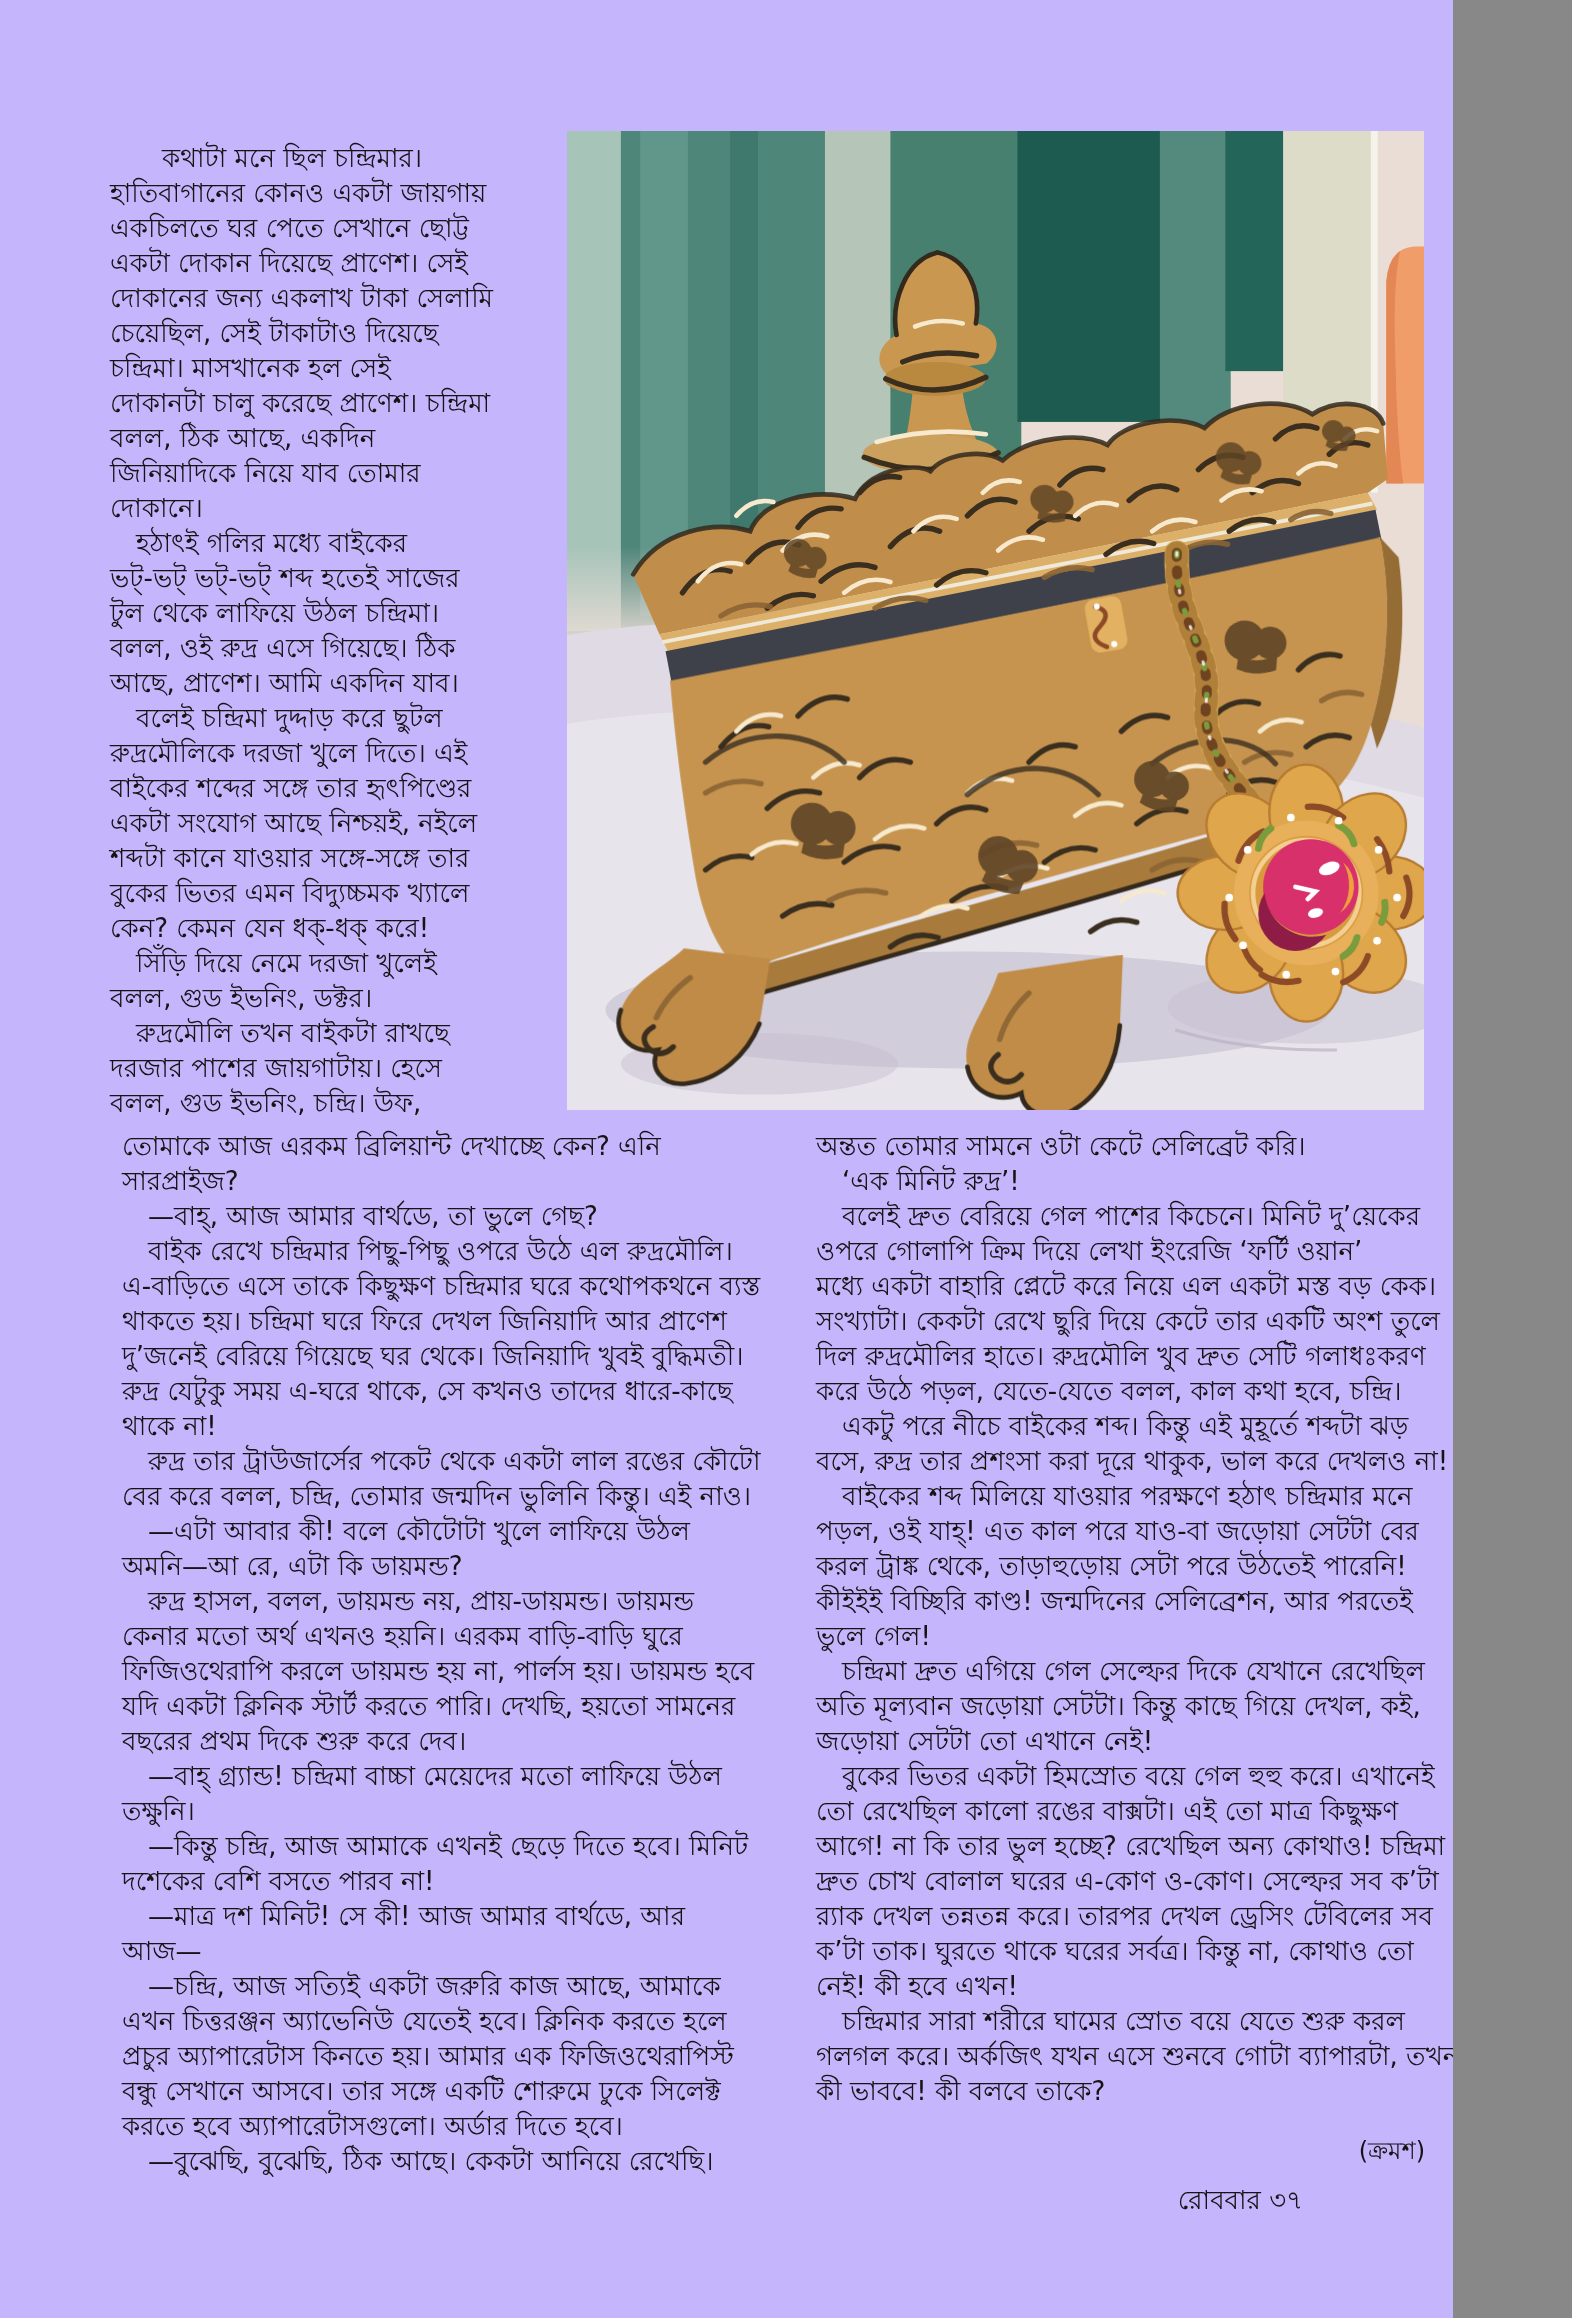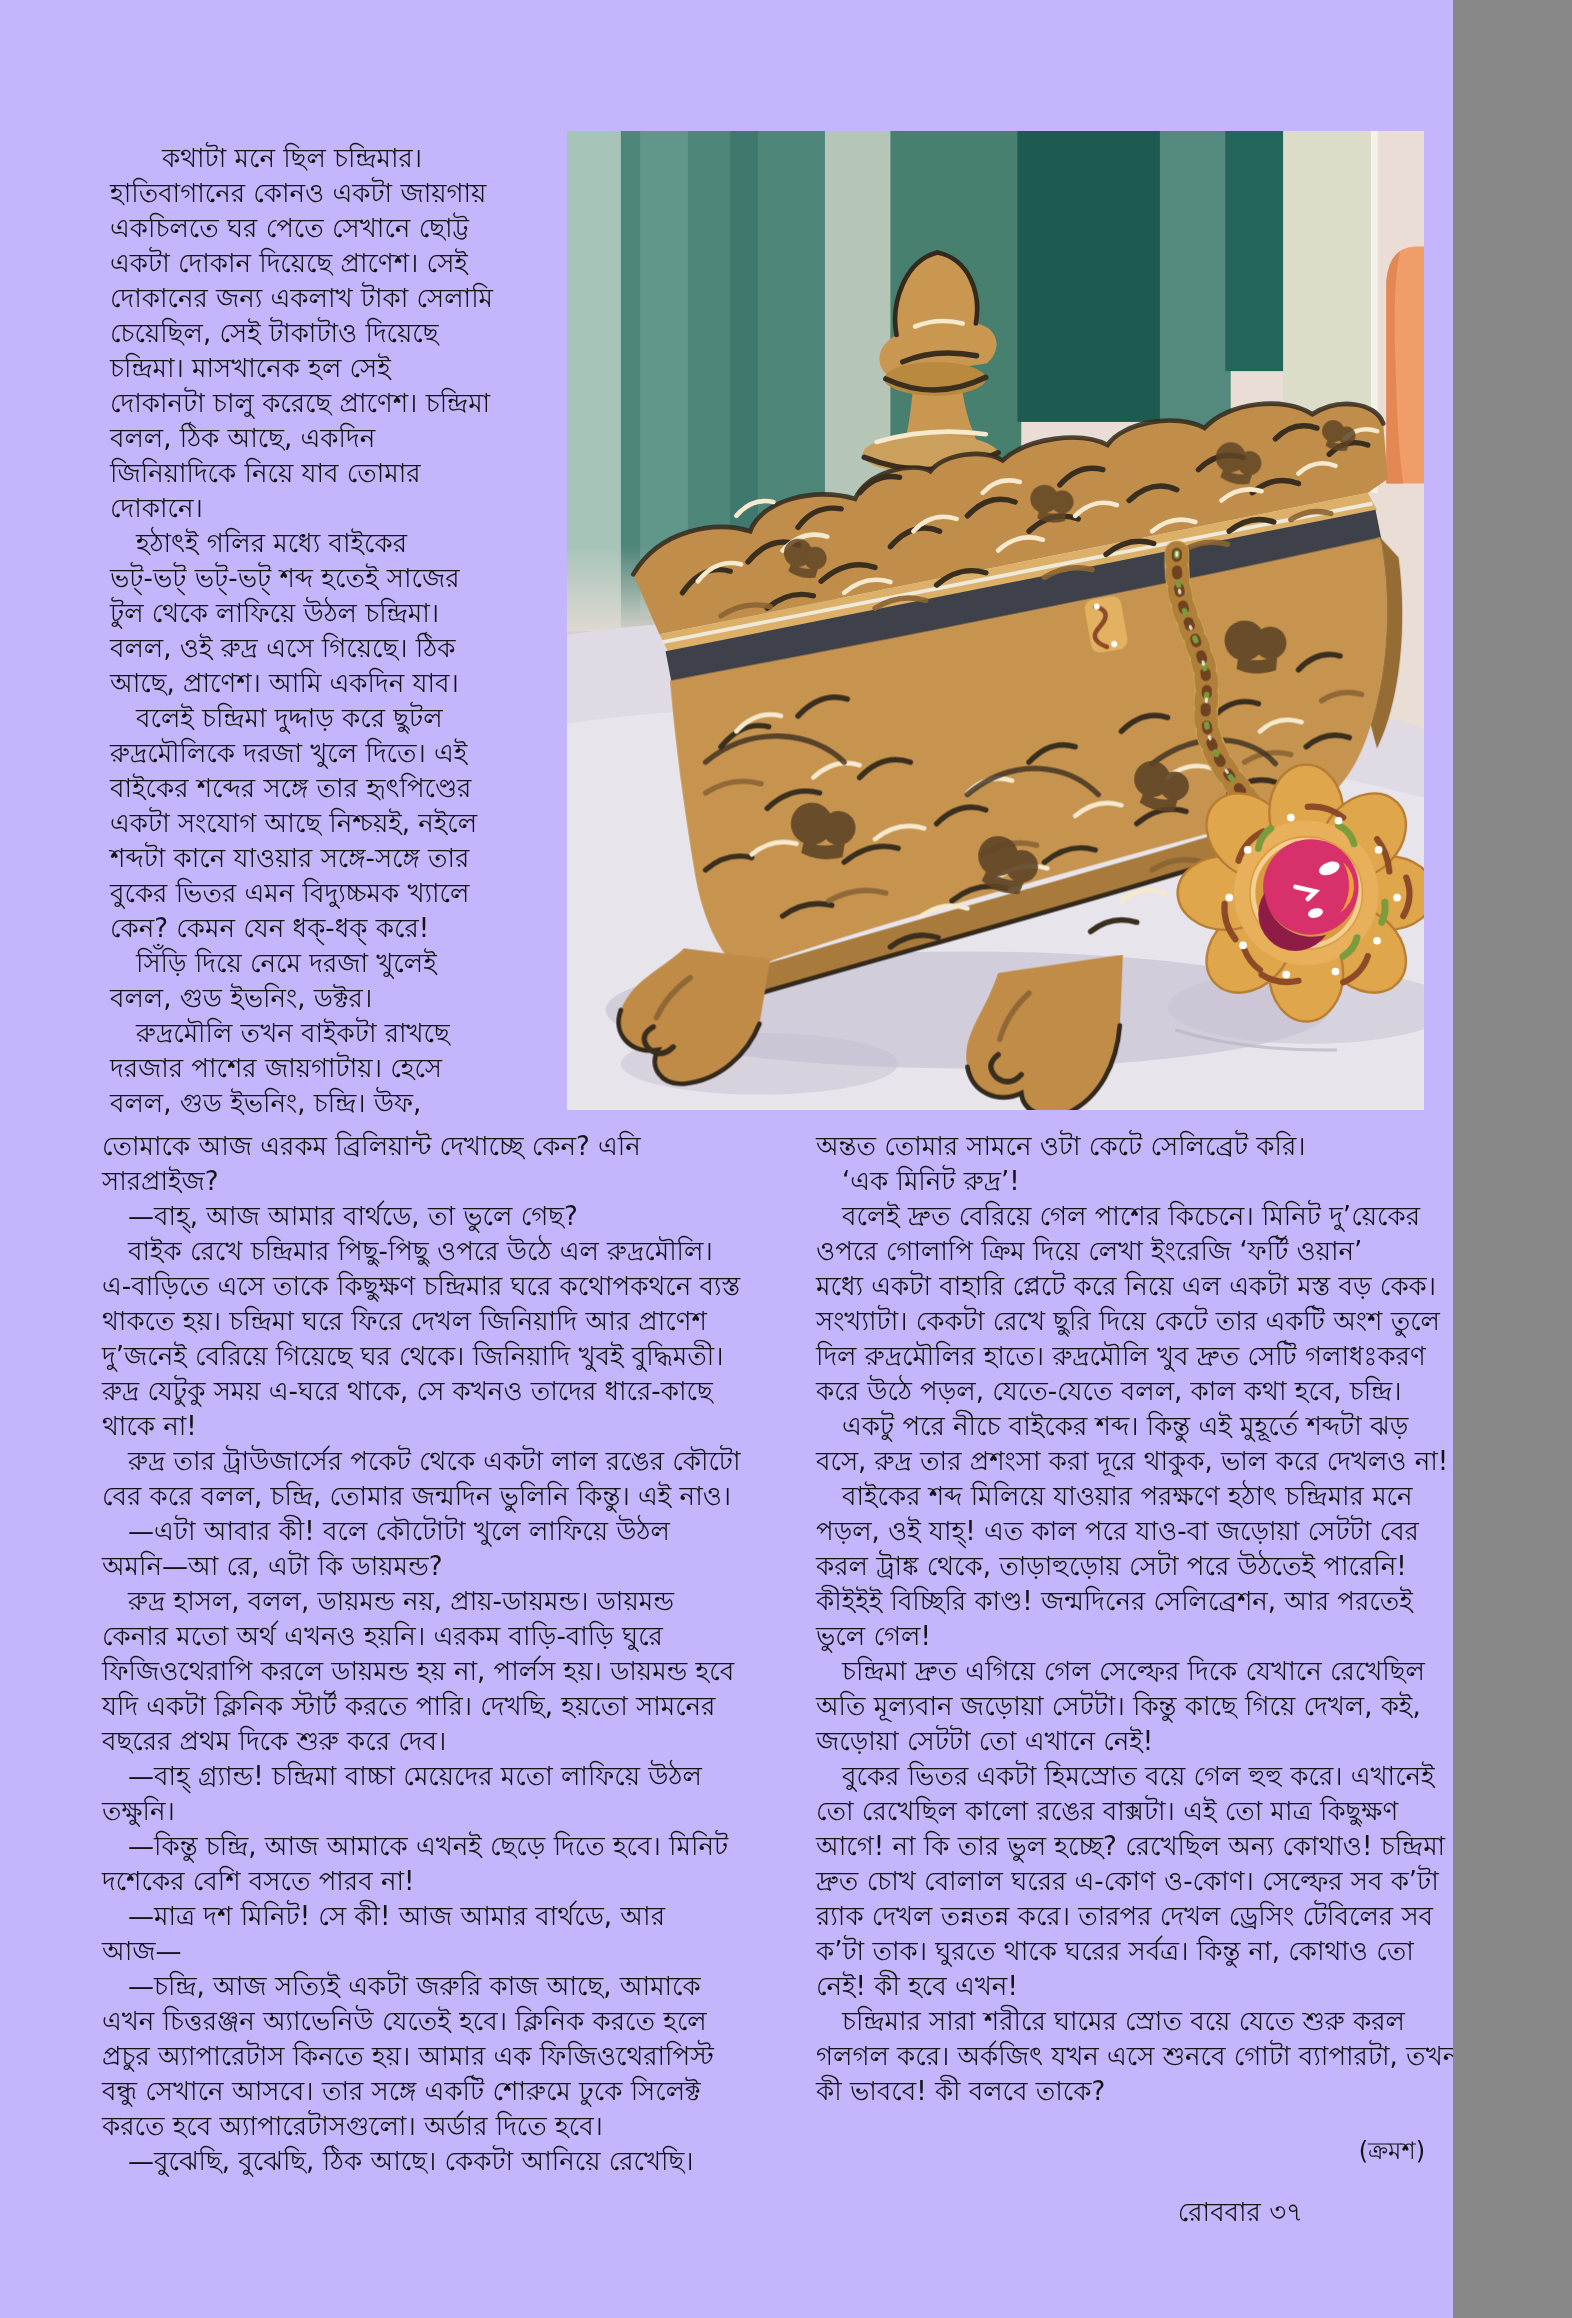--- a/index.html
+++ b/index.html
@@ -8,30 +8,30 @@
     position:relative;
     width:1453px;height:2319px;
     background:#c4b5fd;
     font-family:"DejaVu Sans","Liberation Sans",sans-serif;
     color:#141414;
     overflow:hidden;
   }
   .textblock{position:absolute;font-size:26px;}
   .textblock .tline{height:35px;line-height:35px;white-space:pre;overflow:visible;}
   #intro-column{left:110px;top:141px;width:457px;}
-  #left-column{left:102px;top:1129px;width:677px;}
+  #left-column{left:122px;top:1129px;width:677px;}
   #right-column{left:816px;top:1129px;width:677px;}
   #continuation{
     position:absolute;left:816px;top:2134px;width:677px;
     box-sizing:border-box;padding-right:68px;
     font-size:24px;line-height:35px;text-align:right;
   }
   #page-footer{
     position:absolute;right:150px;top:2183px;
-    font-size:26px;line-height:35px;text-align:center;margin-top:12px;
+    font-size:26px;line-height:35px;text-align:center;
   }
   #illustration-wrap{
     position:absolute;left:567px;top:131px;width:857px;height:979px;
   }
   #illustration-wrap svg{display:block;width:100%;height:100%;}
   
   .ark{stroke:#3a2e1f;stroke-width:7;fill:none;stroke-linecap:round;}
   .arw{stroke:#f6e9cd;stroke-width:6;fill:none;stroke-linecap:round;}
   .arb{stroke:#8a6434;stroke-width:7;fill:none;stroke-linecap:round;opacity:.9;}
   .oln{stroke:#33291c;stroke-width:6;fill:none;stroke-linecap:round;}

